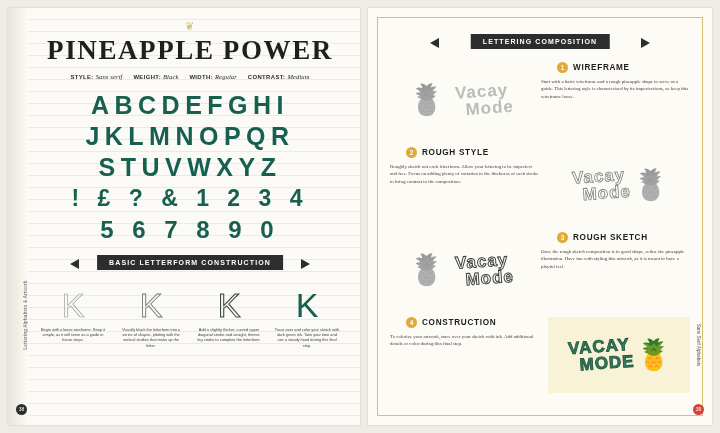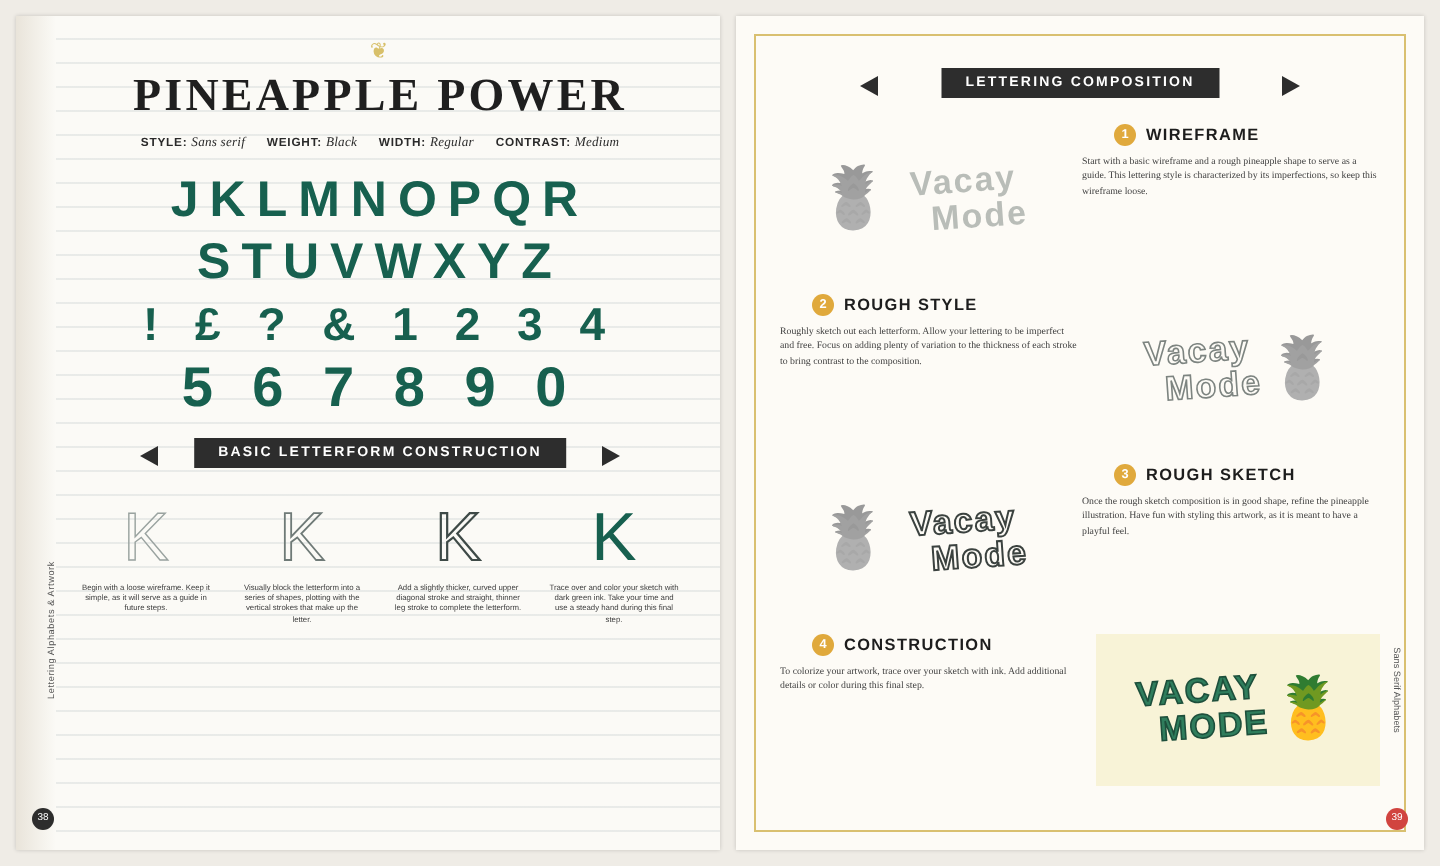--- a/index.html
+++ b/index.html
@@ -58,21 +58,21 @@
   .left-inner { position: absolute; left: 26px; top: 14px; width: 312px; }
 
   .ornament {
     text-align: center; color: #d8c06a; font-size: 11px;
     line-height: 9px; letter-spacing: 1px; height: 12px;
   }
   .title {
     text-align: center;
     font-family: "Liberation Serif", serif;
     font-weight: bold;
-    font-size: 23px;
+    font-size: 27px;
     letter-spacing: 1.6px;
     color: #1f1f1f;
     margin-top: 1px;
   }
   .meta {
     text-align: center;
     font-size: 6.6px;
     color: #2a2a2a;
     margin-top: 7px;
     letter-spacing: 0.1px;
@@ -92,21 +92,21 @@
     font-family: "Liberation Sans", sans-serif;
     font-weight: bold;
   }
   .alpha .row {
     font-size: 25px;
     letter-spacing: 5.5px;
     line-height: 31px;
     white-space: nowrap;
   }
   .alpha .row.sym { font-size: 23px; letter-spacing: 6px; }
-  .alpha .row.num { font-size: 28px; letter-spacing: 6px; }
+  .alpha .row.num { font-size: 24px; letter-spacing: 6px; }
 
   
   .banner-wrap { margin-top: 10px; position: relative; height: 18px; }
   .banner {
     position: absolute; left: 50%; transform: translateX(-50%);
     background: #2d2d2d; color: #fff;
     font-size: 7px; font-weight: bold; letter-spacing: 1.1px;
     padding: 4px 12px 4px 12px;
     white-space: nowrap;
   }
@@ -268,20 +268,21 @@
         <span class="v">Black</span>
         <span class="sep"></span>
         <span class="k">WIDTH:</span>
         <span class="v">Regular</span>
         <span class="sep"></span>
         <span class="k">CONTRAST:</span>
         <span class="v">Medium</span>
       </div>
 
       <div class="alpha">
+        <div class="row">ABCDEFGHI</div>
         <div class="row">JKLMNOPQR</div>
         <div class="row">STUVWXYZ</div>
         <div class="row sym">! £ ? &amp; 1 2 3 4</div>
         <div class="row num">5 6 7 8 9 0</div>
       </div>
 
       <div class="banner-wrap">
         <div class="banner-tail-l" style="left:36px"></div>
         <div class="banner-tail-r" style="right:36px"></div>
         <div class="banner">BASIC LETTERFORM CONSTRUCTION</div>

